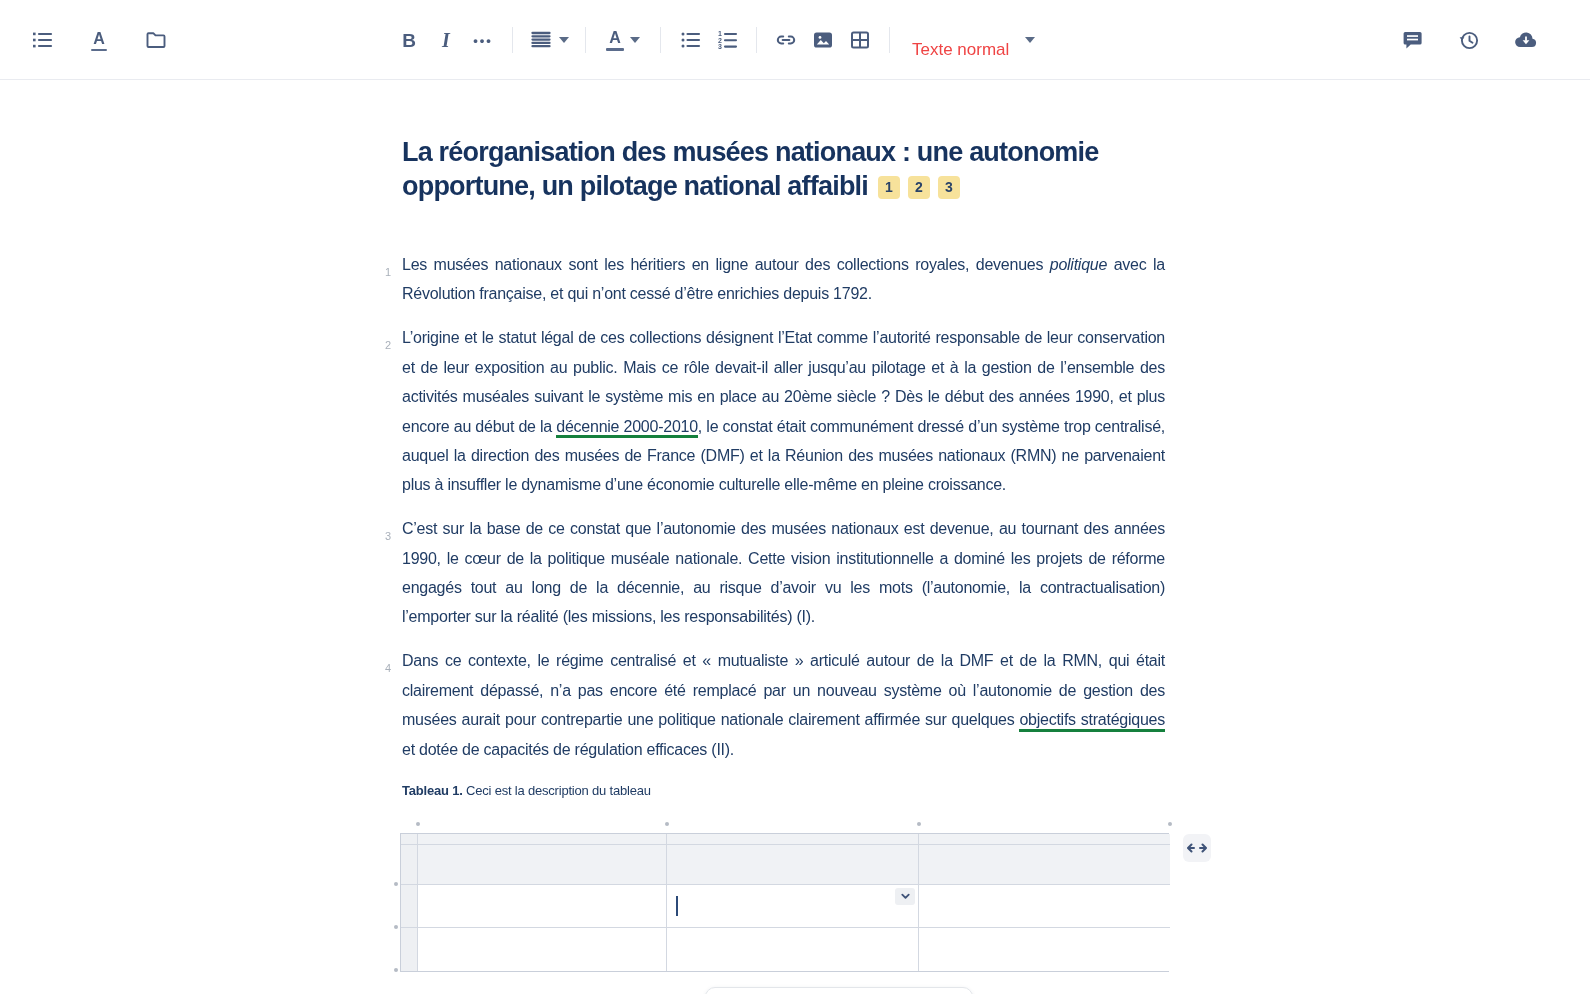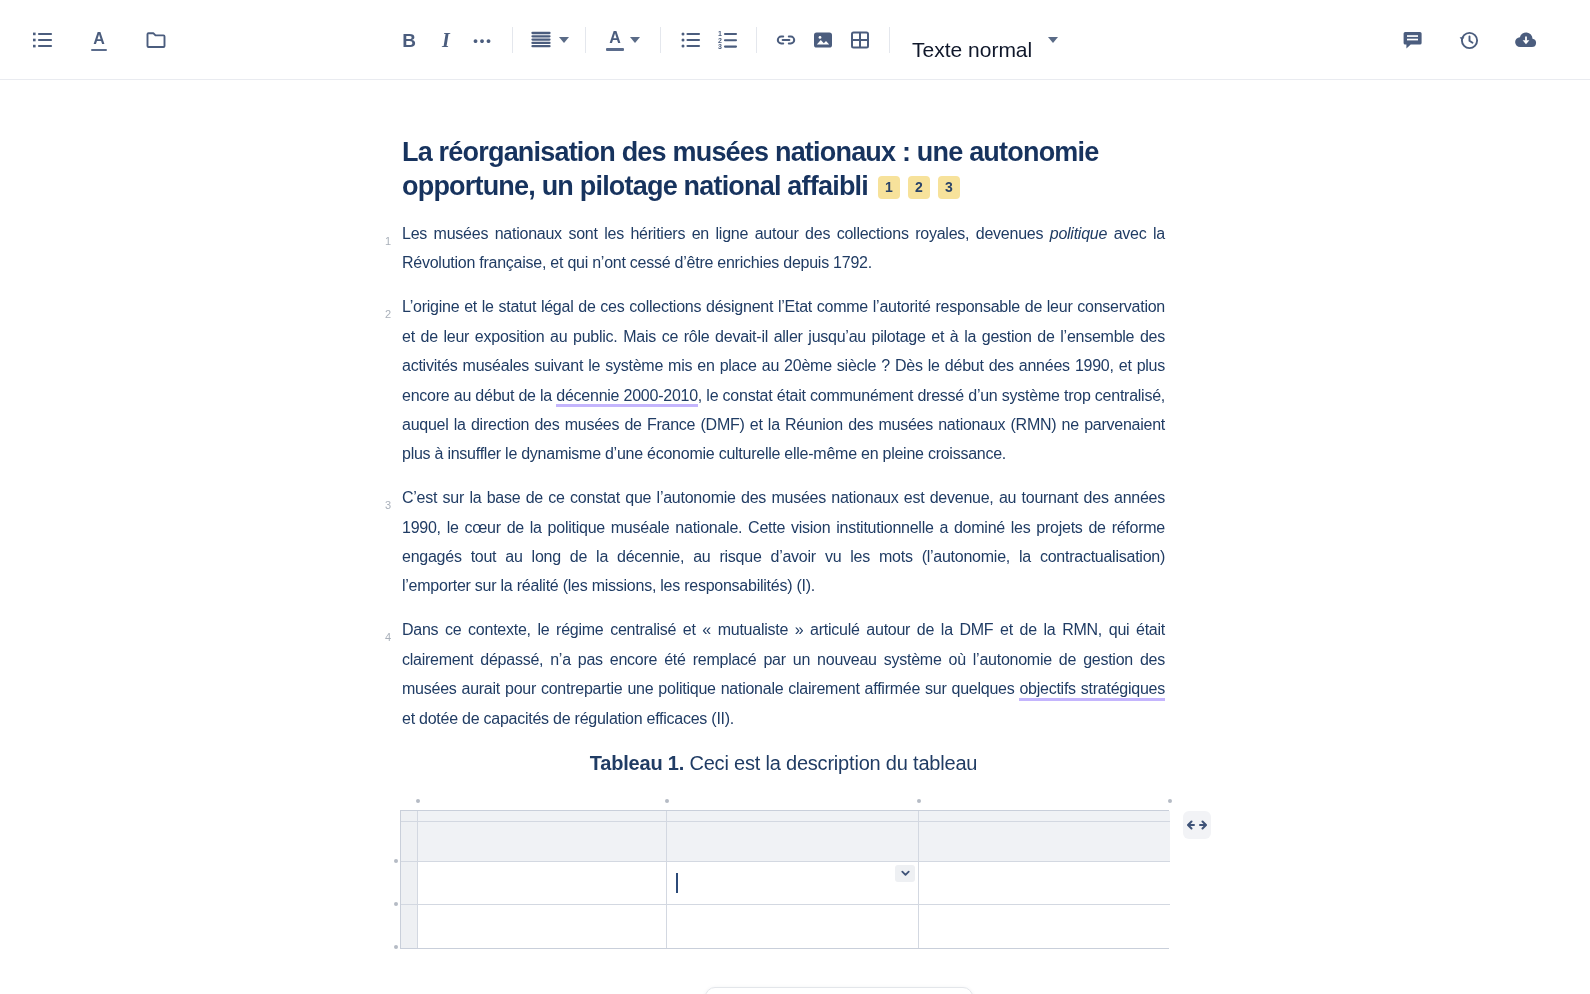--- a/index.html
+++ b/index.html
@@ -27,45 +27,45 @@
   .txt-icon { font-size:19px; font-weight:bold; color:#4b5d7e; line-height:1; }
   .italic-glyph { font-family:"Liberation Serif", serif; font-style:italic; font-weight:bold; font-size:20px; }
   .more-glyph { font-size:13px; letter-spacing:2px; font-weight:bold; }
   .caret { width:0; height:0; border-left:5px solid transparent; border-right:5px solid transparent;
            border-top:6px solid #5a6b87; margin-left:6px; flex:none; }
   .a-under { display:flex; flex-direction:column; align-items:center; }
   .a-under .A { font-size:16px; font-weight:bold; color:#4b5d7e; line-height:17px; }
   .a-under .bar { width:18px; height:3.5px; background:#5b6c8c; margin-top:2px; border-radius:1px; }
   .a-thin .bar { height:2px; width:16px; }
   .style-dd { display:flex; align-items:center; margin-left:6px; cursor:pointer; }
-  .style-dd .lbl { font-size:21px; color:#0f172a;margin-top:20px; }
+  .style-dd .lbl { font-size:17px; color:#ef4444;margin-top:20px; }
   
   .page { padding-top:135px; }
   .content { margin-left:402px; width:763px; position:relative; }
   h1.doc-title {
-    margin:0 0 16px 0; font-size:27px; font-weight:bold; line-height:34px;
+    margin:0 0 47px 0; font-size:27px; font-weight:bold; line-height:34px;
     letter-spacing:-0.8px; color:#17335e;
   }
   .badges { display:inline-flex; gap:8px; margin-left:10px; vertical-align:3px; }
   .badge {
     display:inline-flex; align-items:center; justify-content:center;
     width:22px; height:23px; border-radius:4px; background:#f7e29b;
     color:#2a4368; font-size:14px; font-weight:bold; letter-spacing:0; cursor:pointer;
   }
   .para {
     position:relative; text-align:justify; font-size:16px; line-height:29.4px;
     letter-spacing:-0.25px; margin:0 0 14.5px 0; color:#203c64; cursor:text;
   }
   .pnum {
     position:absolute; left:-25px; top:8px; font-size:11px; color:#a9b0ba;
     letter-spacing:0; text-align:right; width:14px;
   }
   .seg-italic { font-style:italic; }
-  .seg-annotated { border-bottom:3px solid #c4b5fd; padding-bottom:0.5px; }
-  .caption { margin:19px 0 0 0; font-size:20px; letter-spacing:-0.2px; color:#203c64;text-align:center; }
+  .seg-annotated { border-bottom:3px solid #15803d; padding-bottom:0.5px; }
+  .caption { margin:19px 0 0 0; font-size:13px; letter-spacing:-0.2px; color:#203c64; }
   .caption .cap-label { font-weight:bold; }
   
   .table-wrap { position:relative; margin-top:24px; height:160px; }
   .doc-table {
     position:absolute; left:-2px; top:11px; width:769px;
     display:grid;
     grid-template-columns:17px 249px 252px 251px;
     grid-template-rows:11px 40px 43px 43px;
     border:1px solid #c9cfda; background:#ffffff;
   }

